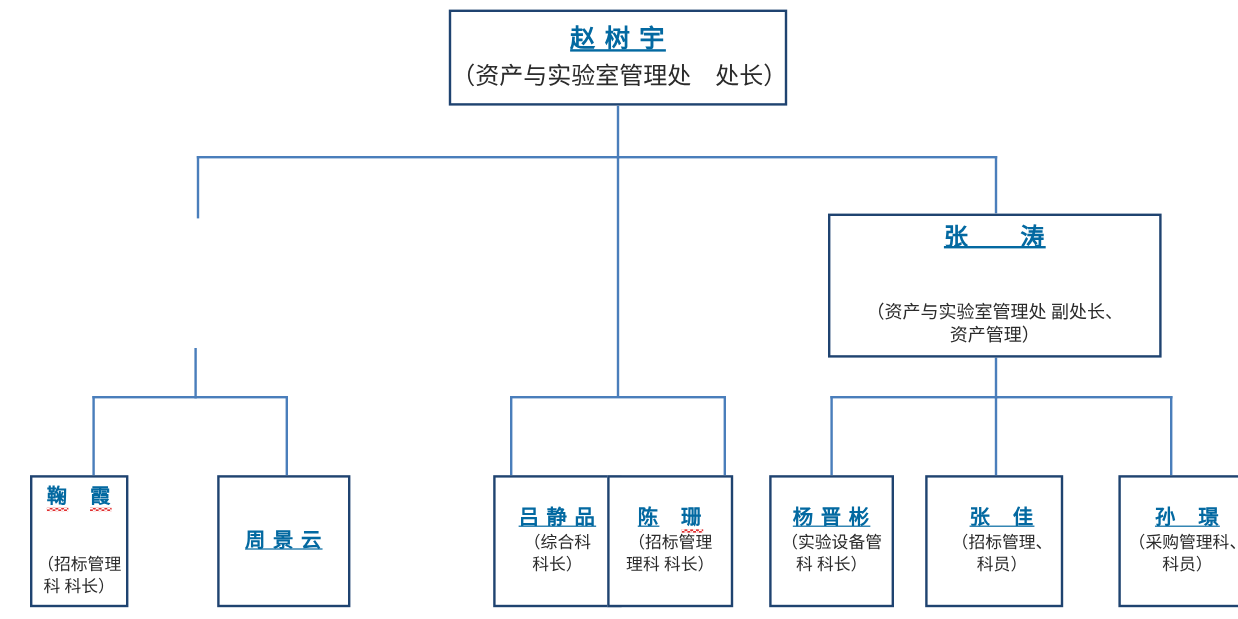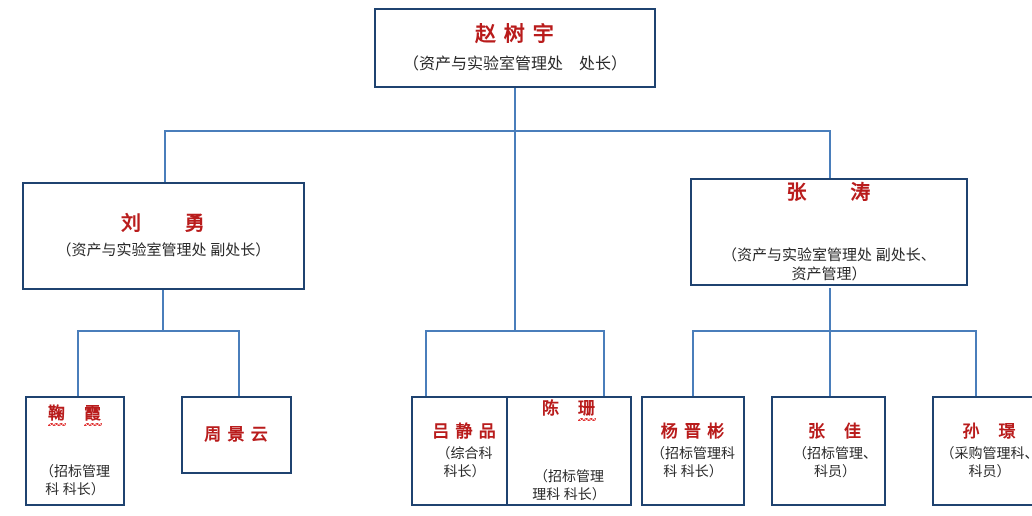--- a/index.html
+++ b/index.html
@@ -29,37 +29,38 @@
     background: #ffffff;
     display: flex;
     flex-direction: column;
     align-items: center;
     justify-content: center;
     text-align: center;
     z-index: 3;
   }
 
   .node-name {
-    color: #b91c1c;
+    color: #0369a1;
     font-weight: bold;
     letter-spacing: 0.06em;
     white-space: pre;
     line-height: 1.25;
+    text-decoration: underline;
   }
 
   .node-title {
     color: #2b2b2b;
     font-weight: normal;
     line-height: 1.3;
     white-space: pre-line;
   }
 
   
   .tier-1 .node-name  { font-size: 21px; }
-  .tier-1 .node-title { font-size: 16px; margin-top: 6px; }
+  .tier-1 .node-title { font-size: 20px; margin-top: 6px; }
 
   .tier-2 .node-name  { font-size: 20px; }
   .tier-2 .node-title { font-size: 15px; margin-top: 5px; }
 
   .tier-3 .node-name  { font-size: 17px; }
   .tier-3 .node-title { font-size: 14px; margin-top: 3px; }
 
   
   .squiggle {
     position: relative;
@@ -116,56 +117,52 @@
   <div class="conn h" style="left:692px; top:330px; width:285px;"></div>
   <div class="conn v" style="left:692px; top:330px; height:66px;"></div>
   <div class="conn v" style="left:829px; top:330px; height:66px;"></div>
   <div class="conn v" style="left:975px; top:330px; height:66px;"></div>
 
   <div class="node tier-1" style="left:374px; top:8px; width:282px; height:80px;">
     <div class="node-name">赵 树 宇</div>
     <div class="node-title">（资产与实验室管理处　处长）</div>
   </div>
 
-  <div class="node tier-2" style="left:22px; top:182px; width:283px; height:108px;">
-    <div class="node-name">刘　　勇</div>
-    <div class="node-title">（资产与实验室管理处 副处长）</div>
-  </div>
 
-  <div class="node tier-2" style="left:690px; top:178px; width:278px; height:108px;gap:36px;">
+  <div class="node tier-2" style="left:690px; top:178px; width:278px; height:120px;gap:36px;">
     <div class="node-name">张　　涛</div>
     <div class="node-title">（资产与实验室管理处 副处长、
 资产管理）</div>
   </div>
 
-  <div class="node tier-3" style="left:25px; top:396px; width:100px; height:110px;gap:36px;">
+  <div class="node tier-3" style="left:25px; top:396px; width:82px; height:110px;gap:36px;">
     <div class="node-name"><span class="squiggle">鞠</span><span style="display:inline-block;width:18px;"></span><span class="squiggle">霞</span></div>
     <div class="node-title">（招标管理
 科 科长）</div>
   </div>
 
-  <div class="node tier-3" style="left:181px; top:396px; width:111px; height:78px;">
+  <div class="node tier-3" style="left:181px; top:396px; width:111px; height:110px;">
     <div class="node-name">周 景 云</div>
   </div>
 
   <div class="node tier-3" style="left:371px; top:396px; width:107px; height:110px;margin-left:40px;">
     <div class="node-name">吕 静 品</div>
     <div class="node-title">（综合科
 科长）</div>
   </div>
 
-  <div class="node tier-3" style="left:506px; top:396px; width:126px; height:110px;justify-content:space-between;">
+  <div class="node tier-3" style="left:506px; top:396px; width:105px; height:110px;">
     <div class="node-name"><span>陈</span><span style="display:inline-block;width:18px;"></span><span class="squiggle">珊</span></div>
     <div class="node-title">（招标管理
 理科 科长）</div>
   </div>
 
   <div class="node tier-3" style="left:641px; top:396px; width:104px; height:110px;">
     <div class="node-name">杨 晋 彬</div>
-    <div class="node-title">（招标管理科
+    <div class="node-title">（实验设备管
 科 科长）</div>
   </div>
 
   <div class="node tier-3" style="left:771px; top:396px; width:115px; height:110px;padding-left:13px;">
     <div class="node-name">张　佳</div>
     <div class="node-title">（招标管理、
 科员）</div>
   </div>
 
   <div class="node tier-3" style="left:916px; top:396px; width:115px; height:110px;margin-left:16px;">

